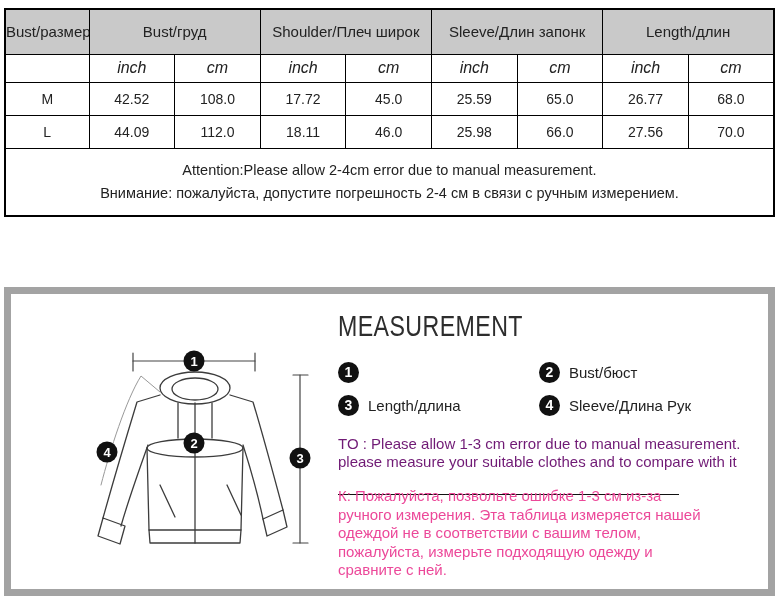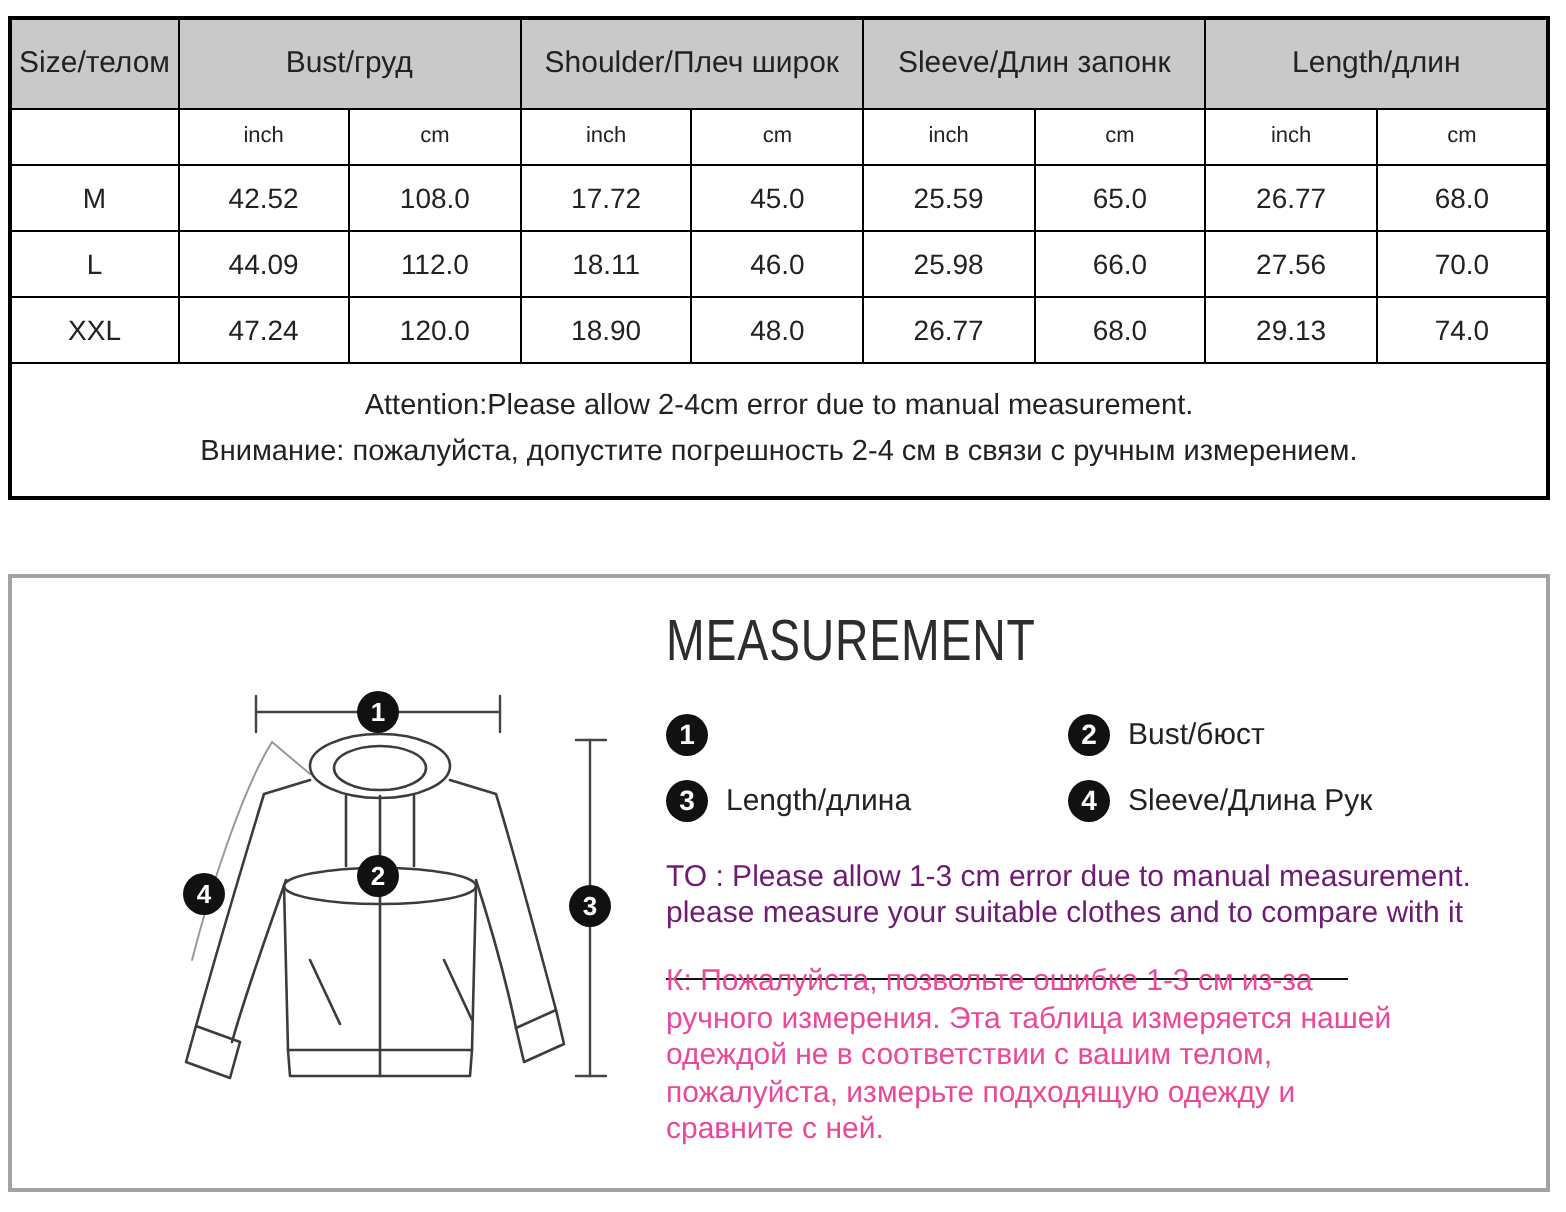--- a/index.html
+++ b/index.html
@@ -15,31 +15,31 @@
     position:absolute; left:4px; top:8px; width:771px;
     border-collapse:collapse; table-layout:fixed;
     border:2px solid #000;
   }
   .size-table th, .size-table td {
     border:1px solid #000; text-align:center; vertical-align:middle;
     font-weight:normal; color:#222; overflow:hidden; white-space:nowrap;
   }
   .size-table tr.hdr  { height:45px; }
   .size-table tr.hdr th { background:#c9c9c9; font-size:15px; color:#222; }
-  .size-table tr.units { height:28px; font-size:11px; }
+  .size-table tr.units { height:28px; font-size:16px;font-style:italic; }
   .size-table tr.data  { height:33px; font-size:14px; }
   .size-table tr.note-row { height:68px; }
   .size-table td.note-cell { padding:12px 6px; }
   .note-line-en { font-size:14.5px; margin-bottom:7px; }
   .note-line-ru { font-size:14.5px; }
 
   
   .measure-box {
     position:absolute; left:4px; top:287px; width:771px; height:309px;
-    border:2px solid #a3a3a3; background:#fff; overflow:hidden;
+    border:7px solid #a3a3a3; background:#fff; overflow:hidden;
   }
   .m-title {
     position:absolute; left:327px; top:16px;
     font-size:29px; color:#2d2d2d; letter-spacing:0.5px;
     transform:scaleX(0.8); transform-origin:left center;
     white-space:nowrap;
   }
   .legend-item { position:absolute; display:flex; align-items:center; gap:9px; height:22px; }
   .legend-num {
     width:21px; height:21px; border-radius:50%; background:#111; color:#fff;
@@ -79,21 +79,21 @@
         <col>
         <col>
         <col>
         <col>
         <col>
         <col>
         <col>
       </colgroup>
     <tbody>
         <tr class="hdr">
-      <th>Size/телом</th>
+      <th>Bust/размер</th>
       <th colspan="2">Bust/груд</th>
       <th colspan="2">Shoulder/Плеч широк</th>
       <th colspan="2">Sleeve/Длин запонк</th>
       <th colspan="2">Length/длин</th>
     </tr>
     <tr class="units">
       <td></td>
       <td>inch</td>
       <td>cm</td>
       <td>inch</td>
@@ -117,31 +117,20 @@
     <tr class="data">
       <td>L</td>
       <td>44.09</td>
       <td>112.0</td>
       <td>18.11</td>
       <td>46.0</td>
       <td>25.98</td>
       <td>66.0</td>
       <td>27.56</td>
       <td>70.0</td>
-    </tr>
-    <tr class="data">
-      <td>XXL</td>
-      <td>47.24</td>
-      <td>120.0</td>
-      <td>18.90</td>
-      <td>48.0</td>
-      <td>26.77</td>
-      <td>68.0</td>
-      <td>29.13</td>
-      <td>74.0</td>
     </tr>
     <tr class="note-row">
       <td class="note-cell" colspan="9">
         <div class="note-line-en">Attention:Please allow 2-4cm error due to manual measurement.</div>
         <div class="note-line-ru">Внимание: пожалуйста, допустите погрешность 2-4 см в связи с ручным измерением.</div>
       </td>
     </tr>
   </tbody>
     </table>
 

